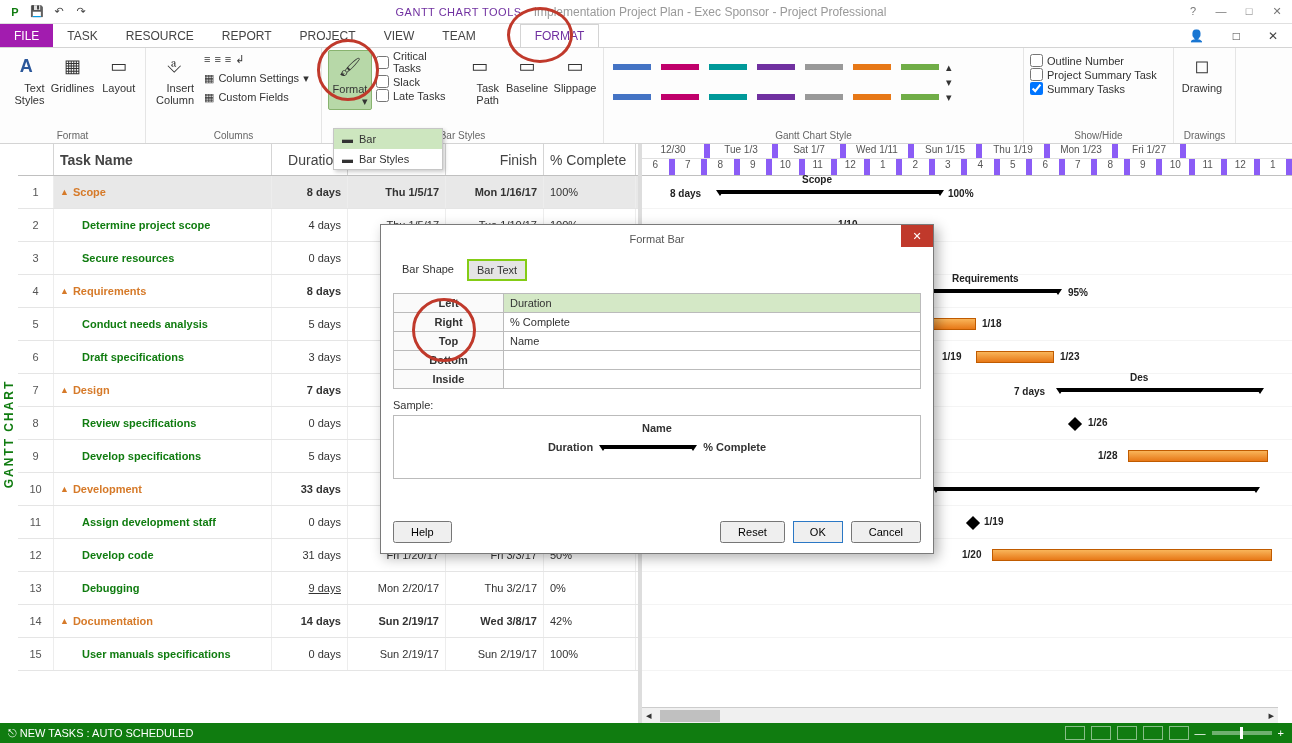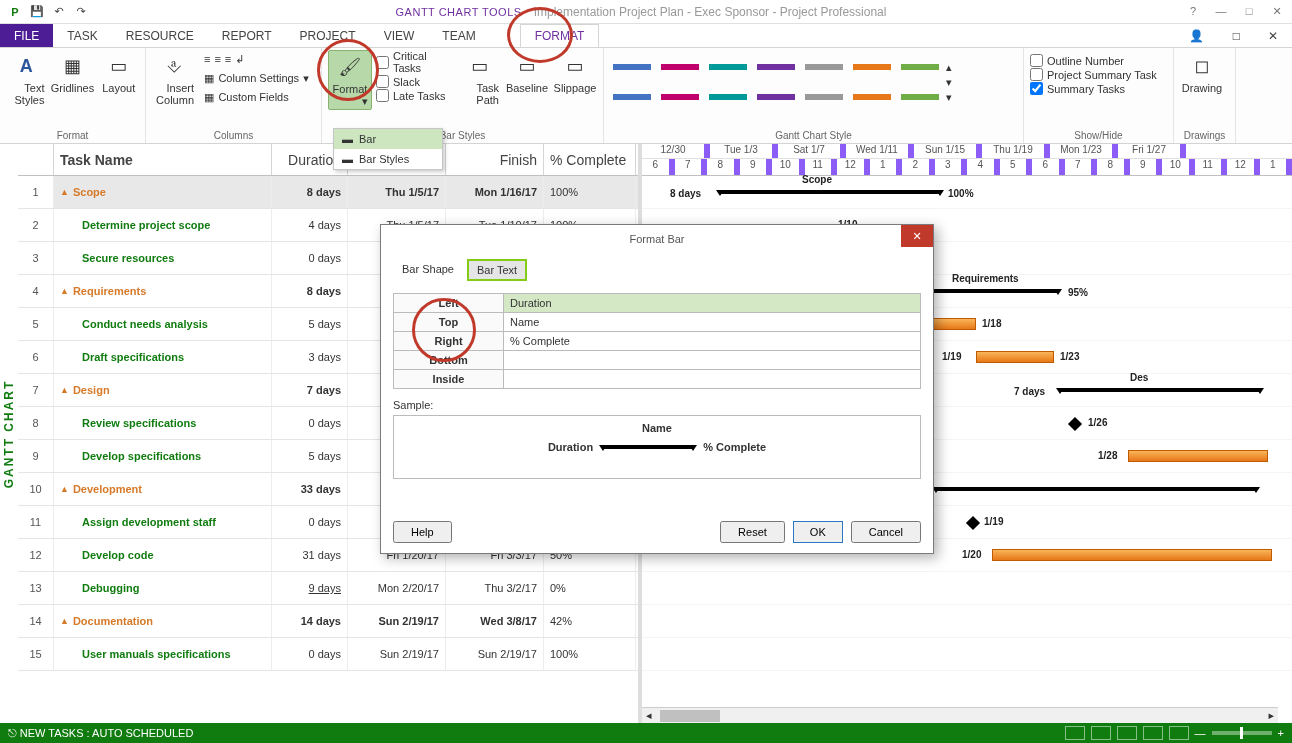--- a/index.html
+++ b/index.html
@@ -9,21 +9,21 @@
 .titlebar { height: 24px; background: #fff; display: flex; align-items: center; padding: 0 4px; border-bottom: 1px solid #e0e0e0; }
 .qa-btn { width: 22px; height: 22px; display: inline-flex; align-items: center; justify-content: center; color: #444; }
 .titlecenter { flex: 1; text-align: center; display:flex; align-items:center; justify-content:center; gap:4px;}
 .tool-tab { color: #7030a0; font-size: 11px; letter-spacing: .5px; padding: 0 8px; }
 .doc-title { color: #999; font-size: 12px; }
 .winctrl { display: flex; gap: 6px; margin-left:auto;}
 .winctrl span { width: 22px; text-align: center; color: #777; }
 
 
 .tabsrow { height: 24px; display: flex; align-items: stretch; background: #fff; border-bottom: 1px solid #d4d4d4; }
-.file-tab { background: #4c1d95; color: #fff; padding: 0 14px; display:flex; align-items:center; font-size:12px;}
+.file-tab { background: #a21caf; color: #fff; padding: 0 14px; display:flex; align-items:center; font-size:12px;}
 .rtab { padding: 0 14px; display:flex; align-items:center; font-size:12px; color:#444; }
 .rtab.fmt { color: #7030a0; position: relative; border:1px solid #d4d4d4; border-bottom:none; background:#fff;}
 .fmt-circle { position:absolute; left:-14px; top:-18px; width:66px; height:56px; border:3px solid #c0392b; border-radius:50%; pointer-events:none;}
 
 
 .ribbon { height: 96px; display:flex; border-bottom:1px solid #d4d4d4; background:#fdfdfd; }
 .rgroup { border-right:1px solid #e5e5e5; padding:2px 6px 0 6px; display:flex; flex-direction:column; position:relative;}
 .rgroup-label { font-size:10px; color:#666; text-align:center; margin-top:auto; padding:2px 0;}
 .rgroup-row { display:flex; gap:4px; align-items:flex-start;}
 .bigbtn { display:flex; flex-direction:column; align-items:center; width:44px; gap:2px; padding:2px;}
@@ -550,26 +550,26 @@
       <div class="dt">Bar Shape</div>
       <div class="dt active">Bar Text</div>
     </div>
     <table class="bartext-tbl">
       <tbody>
           <tr class="selrow">
             <td class="lbl">Left</td>
             <td class="val">Duration</td>
           </tr>
       <tr>
+            <td class="lbl">Right</td>
+            <td class="val">% Complete</td>
+          </tr>
+      <tr>
             <td class="lbl">Top</td>
             <td class="val">Name</td>
-          </tr>
-      <tr>
-            <td class="lbl">Right</td>
-            <td class="val">% Complete</td>
           </tr>
       <tr>
             <td class="lbl">Bottom</td>
             <td class="val"></td>
           </tr>
       <tr>
             <td class="lbl">Inside</td>
             <td class="val"></td>
           </tr>
     </tbody>

